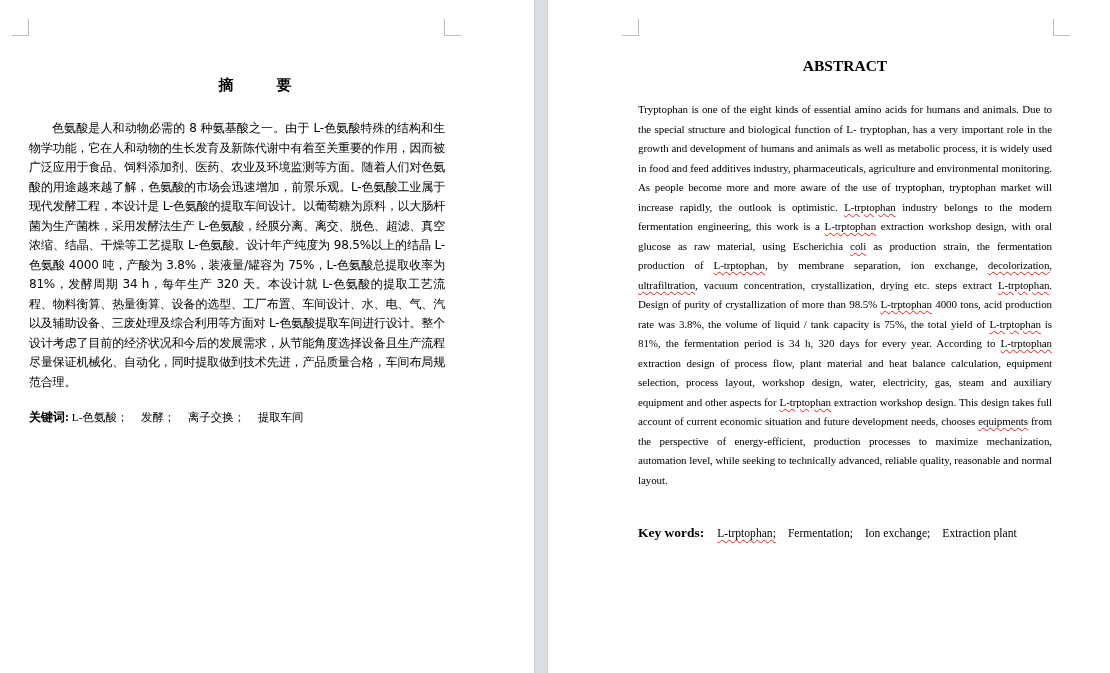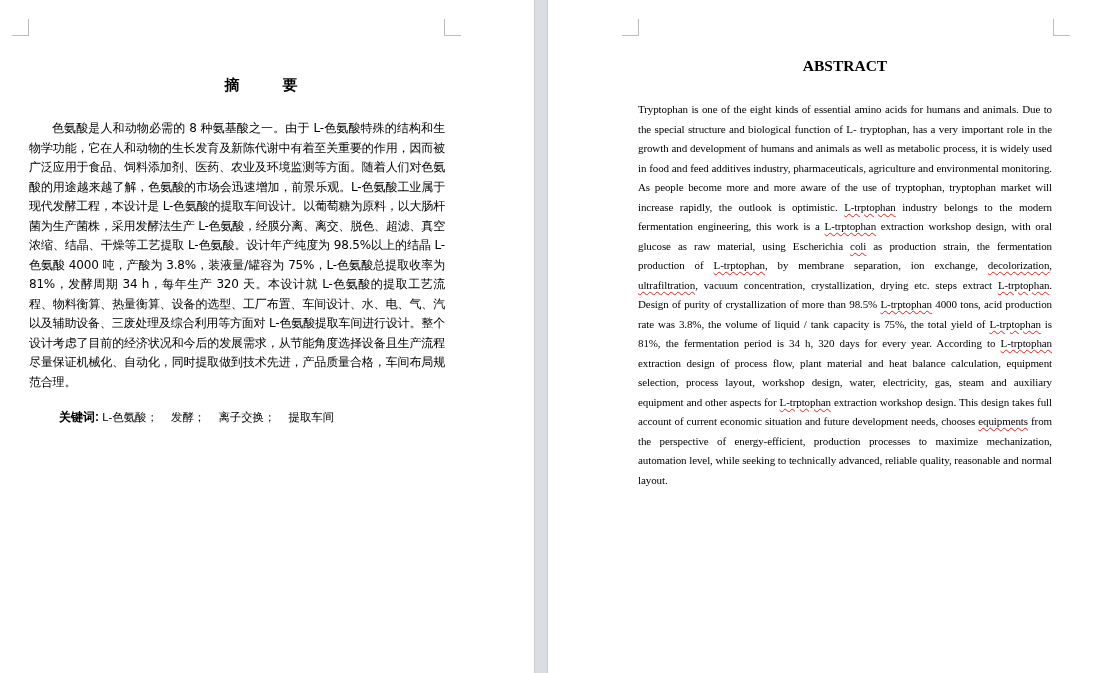--- a/index.html
+++ b/index.html
@@ -17,30 +17,30 @@
     background:#dadde1;
     border-left:1px solid #c9ccd0; border-right:1px solid #c9ccd0; box-sizing:border-box;
   }
   .crop { position:absolute; width:16px; height:16px; border-color:#bdbdbd; border-style:solid; border-width:0; }
   .crop.tl { border-right-width:1px; border-bottom-width:1px; }
   .crop.tr { border-left-width:1px; border-bottom-width:1px; }
 
   .cn-title {
     position:absolute; left:0; width:476px; top:76px; text-align:center;
     font-family:"DejaVu Sans", sans-serif; font-weight:bold; font-size:15px; letter-spacing:14px;
-    padding-left:30px;
+    padding-left:24px;
   }
   .cn-body {
     position:absolute; left:29px; width:416px; top:119px;
     font-family:"DejaVu Sans", sans-serif; font-size:12px; line-height:19.5px;
     text-align:justify; text-indent:23px; letter-spacing:-0.2px;
   }
   .cn-kw {
     position:absolute; left:29px; top:407px; width:420px;
-    font-family:Liberation Sans, sans-serif; font-size:11.4px; line-height:20px;margin-left:30px;
+    font-family:Liberation Serif, serif; font-size:11.4px; line-height:20px;
   }
   .cn-kw .kw-label { font-weight:bold; font-size:12px; }
   .cn-kw .kw-item { margin-right:10px; }
 
   .en-title {
     position:absolute; left:0; width:594px; top:57px; text-align:center;
     font-weight:bold; font-size:15.5px;
   }
   .en-body {
     position:absolute; left:90px; width:414px; top:100px;
@@ -76,13 +76,16 @@
 
 <div class="gap"></div>
 
 <div class="page page-right">
   <div class="crop tl" style="left:74px;top:19px;"></div>
   <div class="crop tr" style="left:505px;top:19px;"></div>
 
   <div class="en-title">ABSTRACT</div>
   <div class="en-body" id="en-body"><span>Tryptophan is one of the eight kinds of essential amino acids for humans and animals. Due to the special structure and biological function of L- tryptophan, has a very important role in the growth and development of humans and animals as well as metabolic process, it is widely used in food and feed additives industry, pharmaceuticals, agriculture and environmental monitoring. As people become more and more aware of the use of tryptophan, tryptophan market will increase rapidly, the outlook is optimistic. </span><span class="spell">L-trptophan</span><span> industry belongs to the modern fermentation engineering, this work is a </span><span class="spell">L-trptophan</span><span> extraction workshop design, with oral glucose as raw material, using Escherichia </span><span class="spell">coli</span><span> as production strain, the fermentation production of </span><span class="spell">L-trptophan</span><span>, by membrane separation, ion exchange, </span><span class="spell">decolorization</span><span>, </span><span class="spell">ultrafiltration</span><span>, vacuum concentration, crystallization, drying etc. steps extract </span><span class="spell">L-trptophan</span><span>. Design of purity of crystallization of more than 98.5% </span><span class="spell">L-trptophan</span><span> 4000 tons, acid production rate was 3.8%, the volume of liquid / tank capacity is 75%, the total yield of </span><span class="spell">L-trptophan</span><span> is 81%, the fermentation period is 34 h, 320 days for every year. According to </span><span class="spell">L-trptophan</span><span> extraction design of process flow, plant material and heat balance calculation, equipment selection, process layout, workshop design, water, electricity, gas, steam and auxiliary equipment and other aspects for </span><span class="spell">L-trptophan</span><span> extraction workshop design. This design takes full account of current economic situation and future development needs, chooses </span><span class="spell">equipments</span><span> from the perspective of energy-efficient, production processes to maximize mechanization, automation level, while seeking to technically advanced, reliable quality, reasonable and normal layout.</span></div>
 
+  <div class="en-kw" id="en-kw">
+    <span class="kw-label">Key words:</span>
+  <span class="kw-item spell">L-trptophan;</span><span class="kw-item">Fermentation;</span><span class="kw-item">Ion exchange;</span><span class="kw-item">Extraction plant</span></div>
 </div>
 
 </body></html>

